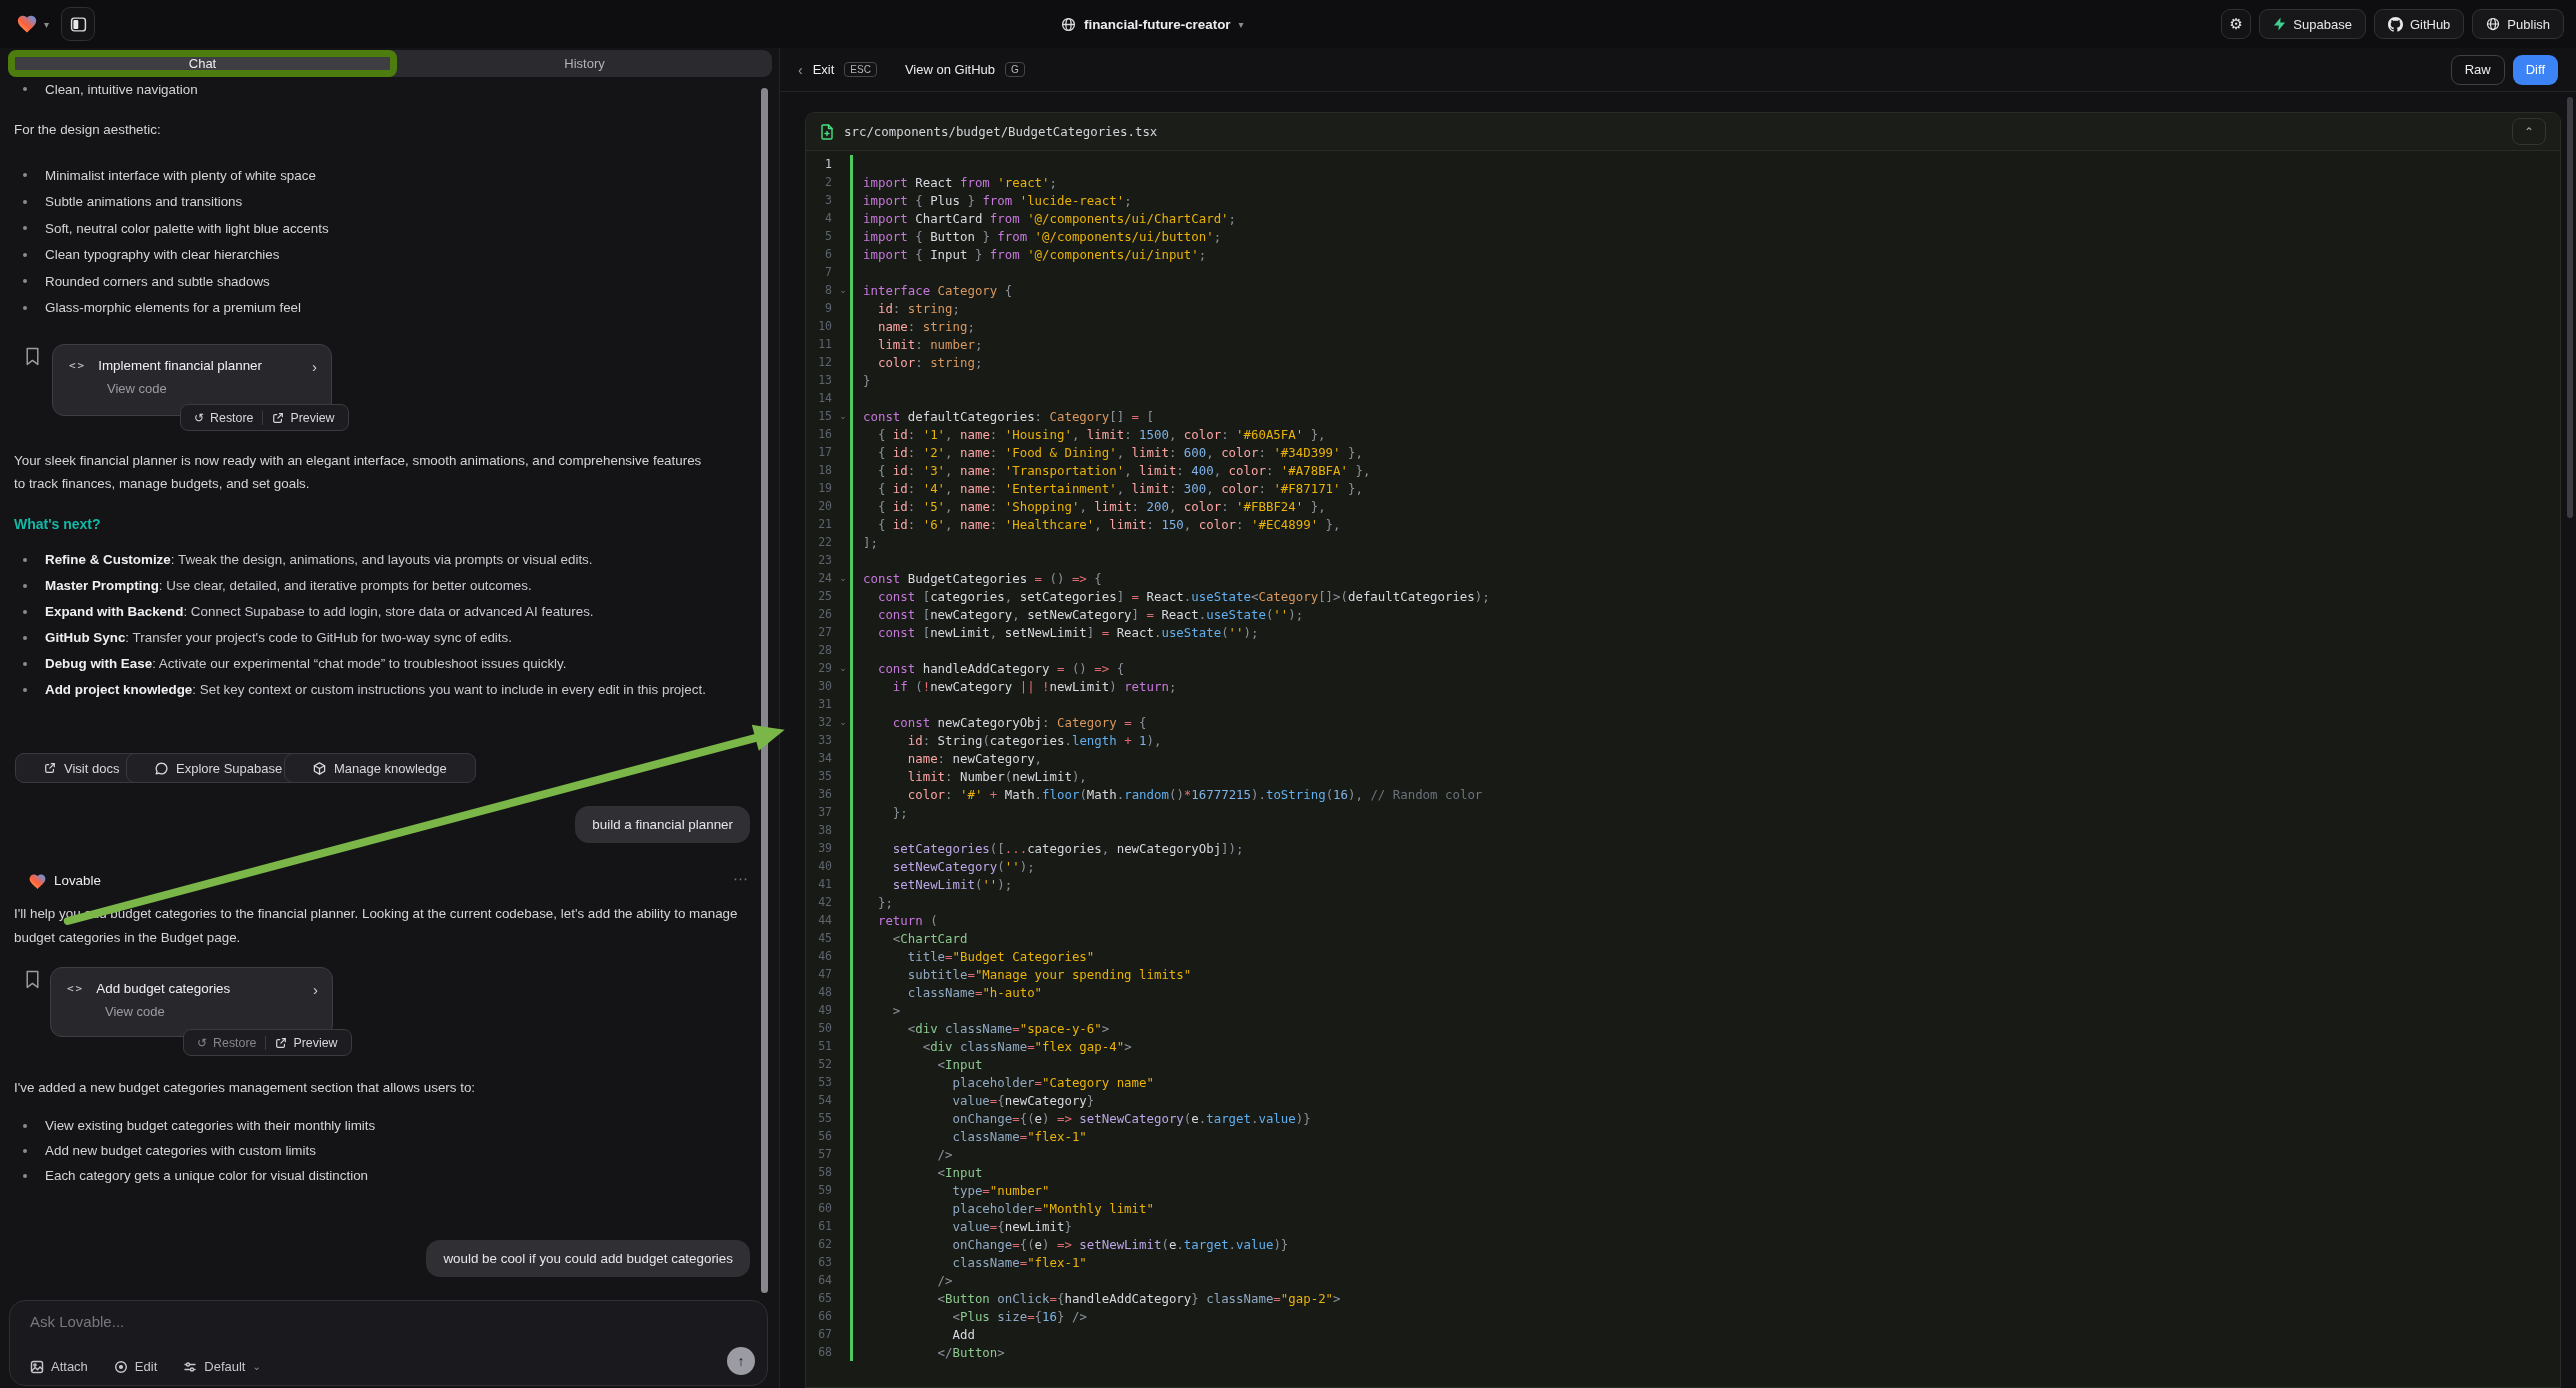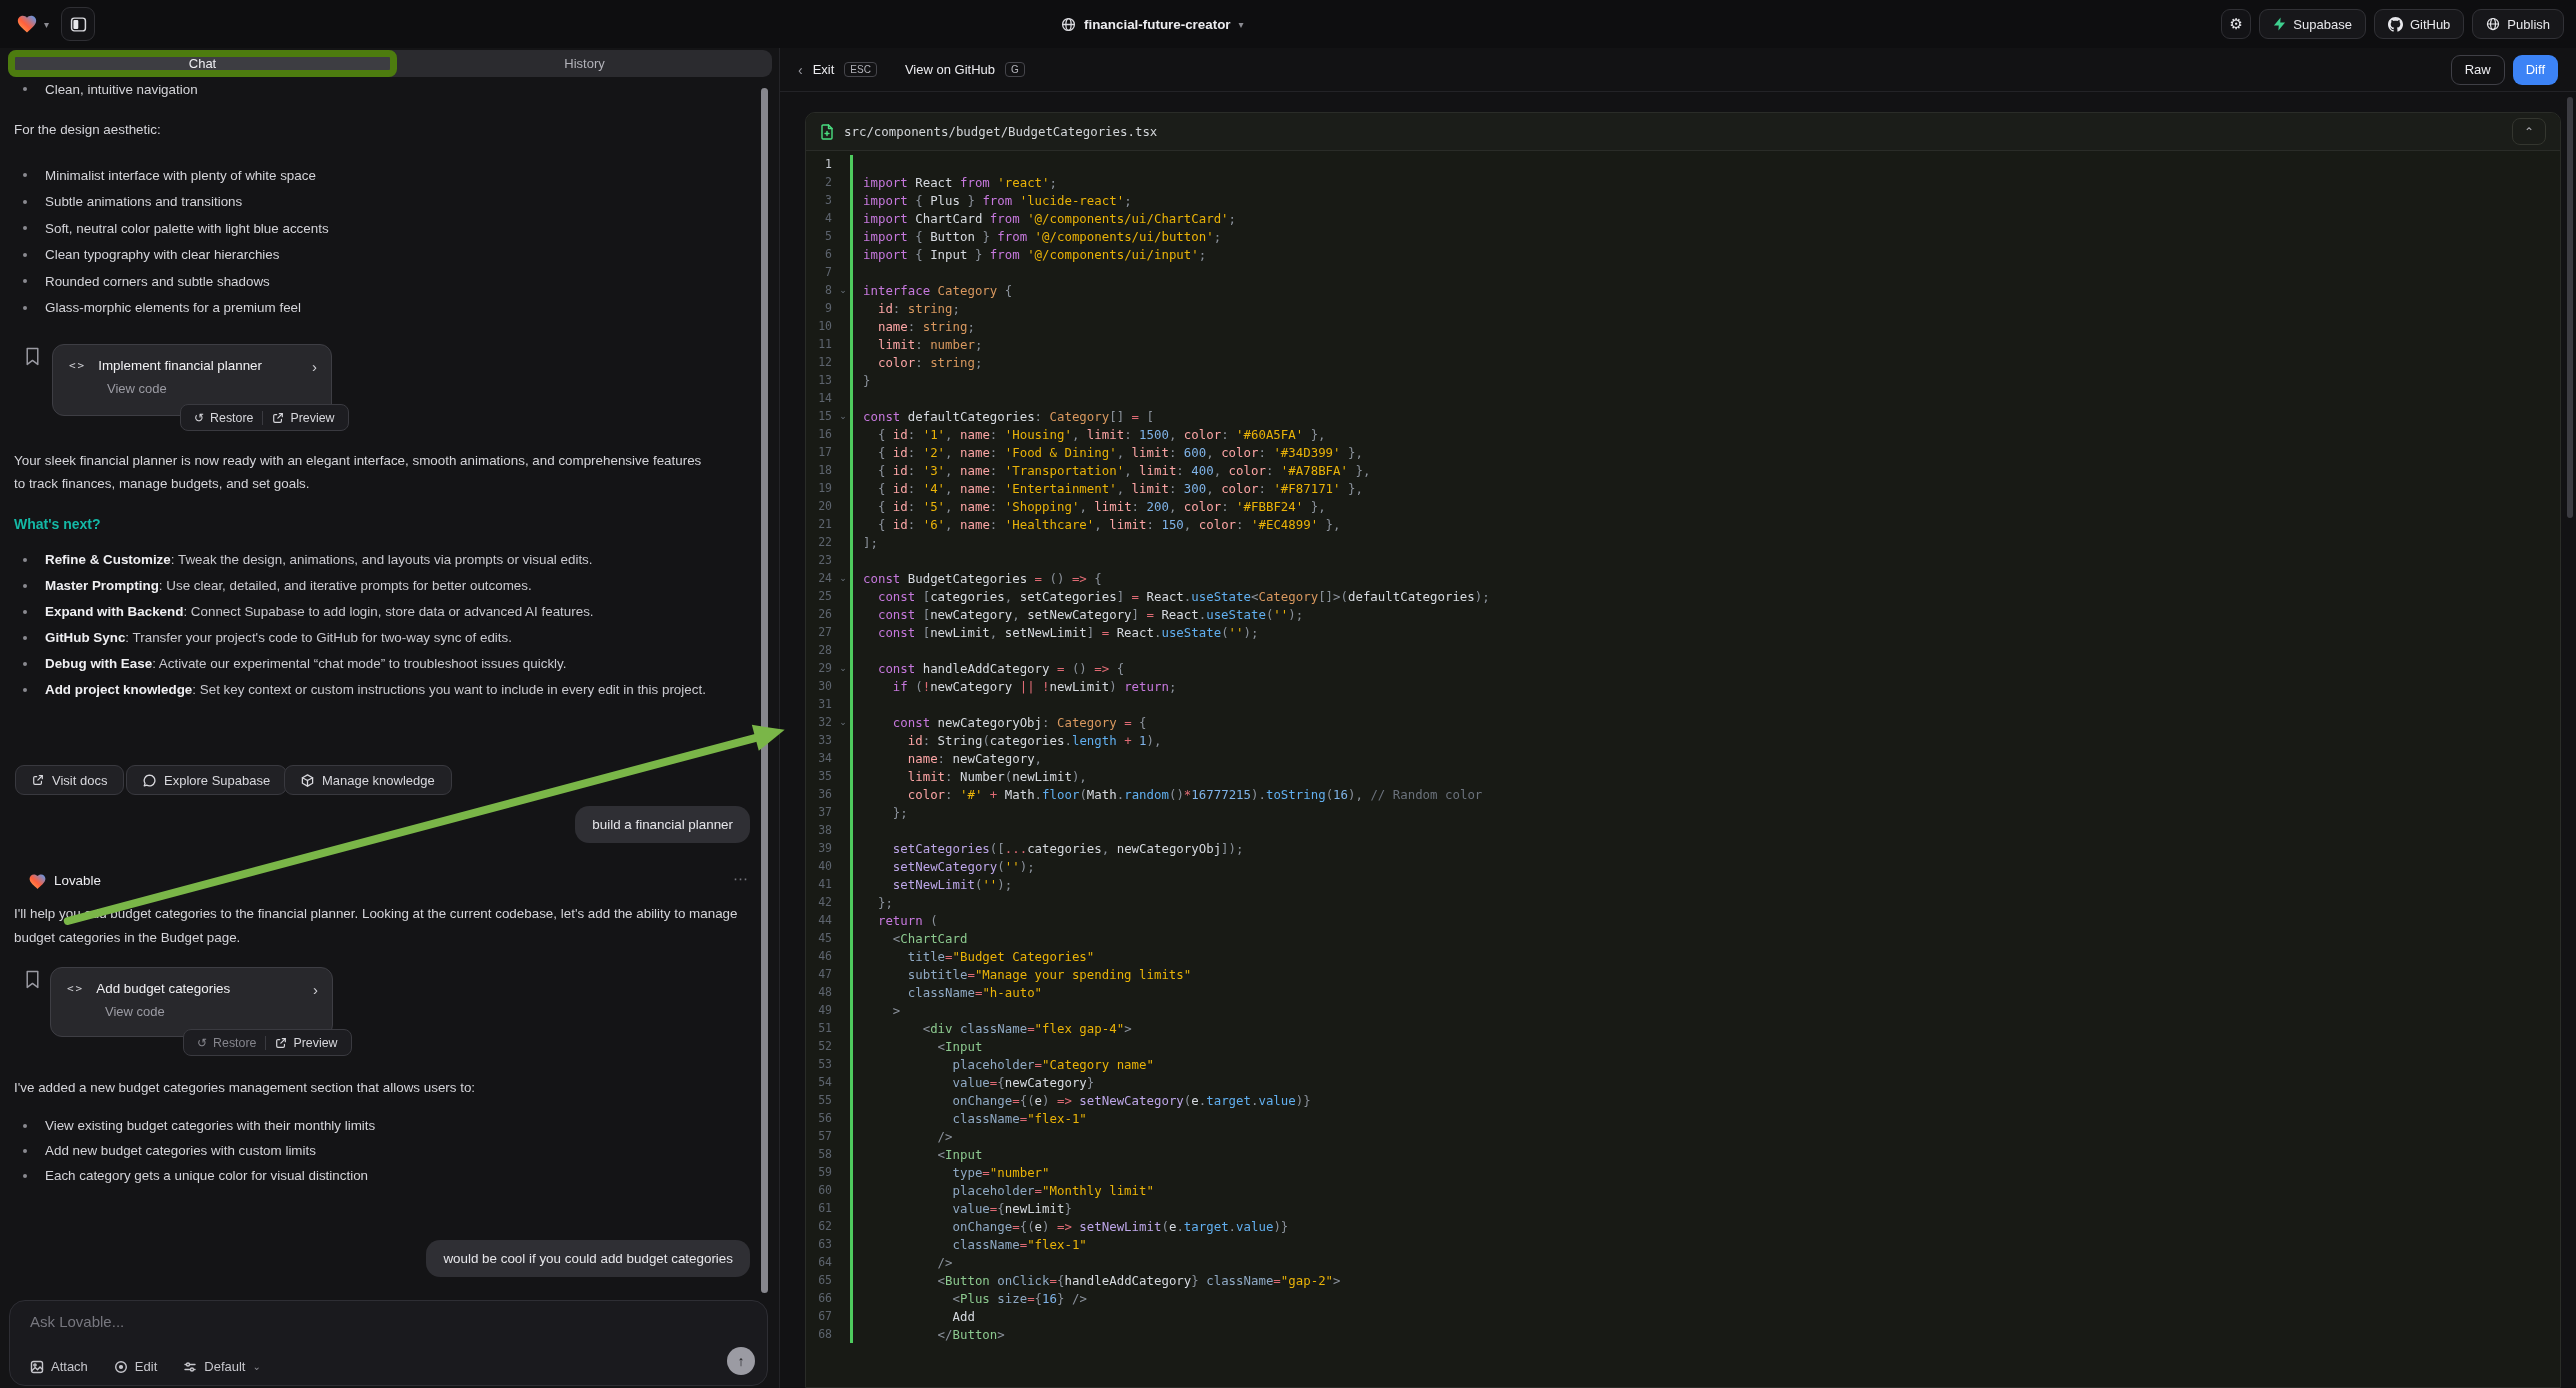--- a/index.html
+++ b/index.html
@@ -48,21 +48,21 @@
   .vchev { position:absolute; right:14px; top:13px; color:#cfcfd4; font-size:15px; }
   .vlink { margin:8px 0 0 38px; font-size:13px; color:#9b9ba3; cursor:pointer; }
   .pill { position:absolute; height:27px; background:#1d1d21; border:1px solid #3a3a40; border-radius:8px;
     display:flex; align-items:center; padding:0 4px; }
   .pill .pbtn { display:flex; align-items:center; gap:6px; font-size:12.4px; color:#d6d6db; padding:0 9px; cursor:pointer; }
   .pill .pbtn.dim { color:#85858c; }
   .pill .psep { width:1px; height:14px; background:#3a3a40; }
   .bm { position:absolute; color:#9b9ba3; }
 
   .actrow { position:absolute; top:705px; left:0; width:780px; height:30px; }
-  .act-btn { position:absolute; top:12px; height:30px; padding:0 16px; display:inline-flex; align-items:center; gap:8px;
+  .act-btn { position:absolute; top:0; height:30px; padding:0 28px; display:inline-flex; align-items:center; gap:8px;
     background:#212125; border:1px solid #39393f; border-radius:9px; font-size:13px; color:#d8d8dd; cursor:pointer; }
 
   .bubble { position:absolute; background:#2f2f34; border-radius:14px; padding:11px 17px; font-size:13.4px; color:#e6e6ea; }
 
   .lov-row { position:absolute; left:0; top:824px; width:780px; height:20px; }
   .lov-name { position:absolute; left:54px; top:1px; font-size:13.4px; color:#ededf1; }
   .dots { position:absolute; right:31px; top:-2px; color:#74747c; font-size:15px; letter-spacing:1px; cursor:pointer; }
 
   .input-card { position:absolute; left:9px; top:1252px; width:759px; height:86px; background:#1a1a1e;
     border:1px solid #2e2e34; border-radius:16px; }
@@ -664,20 +664,26 @@
             <span class="gbar"></span>
             <span class="lc"><span class="tk-attr">      className</span><span class="tk-op">=</span><span class="tk-str">"h-auto"</span></span>
           </div>
           <div class="cl">
             <span class="ln">49</span>
             <span class="fd"></span>
             <span class="gbar"></span>
             <span class="lc"><span class="tk-pun">    &gt;</span></span>
           </div>
           <div class="cl">
+            <span class="ln">50</span>
+            <span class="fd"></span>
+            <span class="gbar"></span>
+            <span class="lc"><span class="tk-pun">      &lt;</span><span class="tk-tag">div</span><span class="tk-attr"> className</span><span class="tk-op">=</span><span class="tk-str">"space-y-6"</span><span class="tk-pun">&gt;</span></span>
+          </div>
+          <div class="cl">
             <span class="ln">51</span>
             <span class="fd"></span>
             <span class="gbar"></span>
             <span class="lc"><span class="tk-pun">        &lt;</span><span class="tk-tag">div</span><span class="tk-attr"> className</span><span class="tk-op">=</span><span class="tk-str">"flex gap-4"</span><span class="tk-pun">&gt;</span></span>
           </div>
           <div class="cl">
             <span class="ln">52</span>
             <span class="fd"></span>
             <span class="gbar"></span>
             <span class="lc"><span class="tk-pun">          &lt;</span><span class="tk-tag">Input</span></span>

